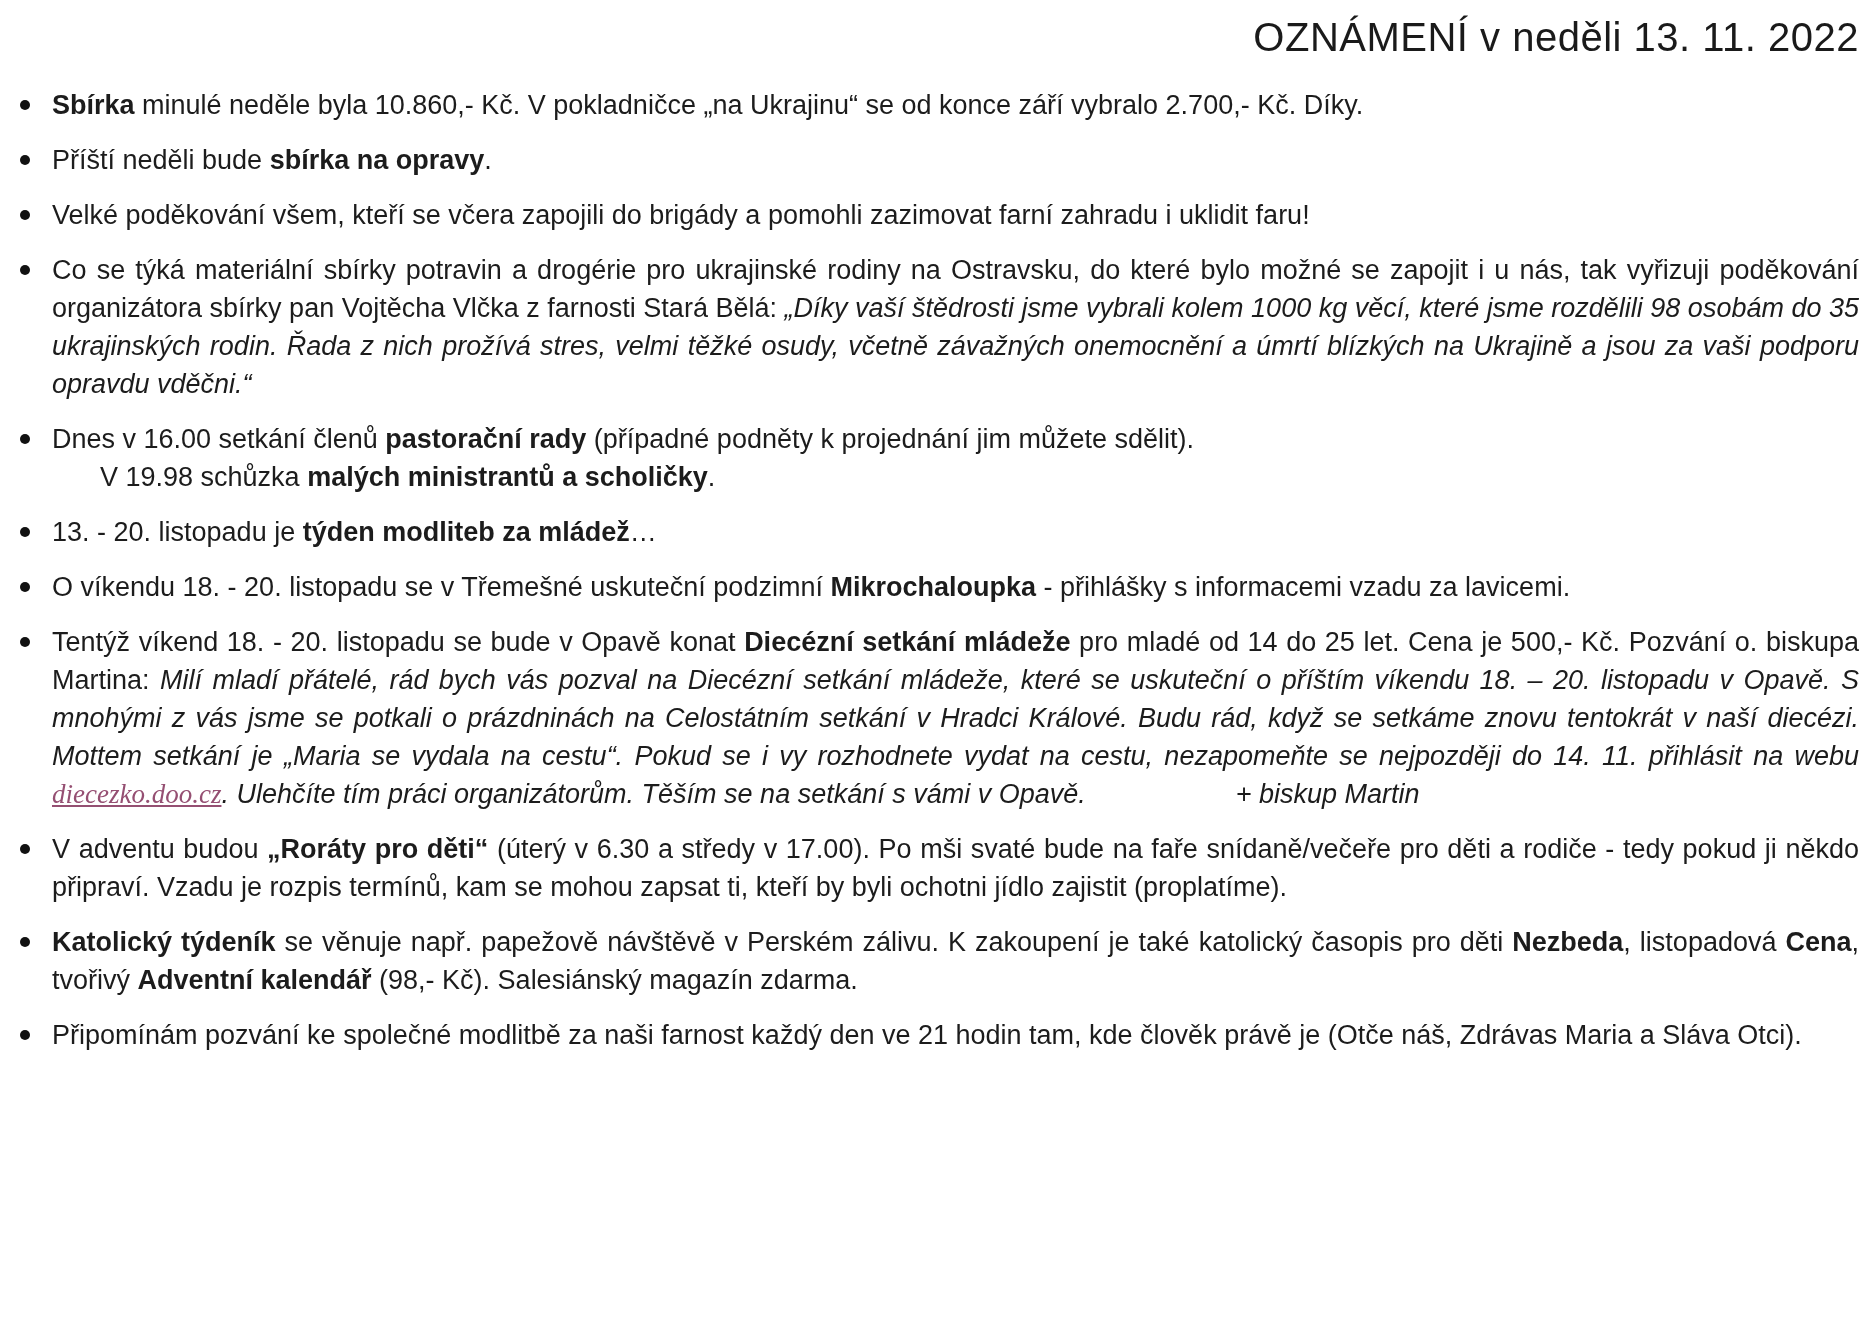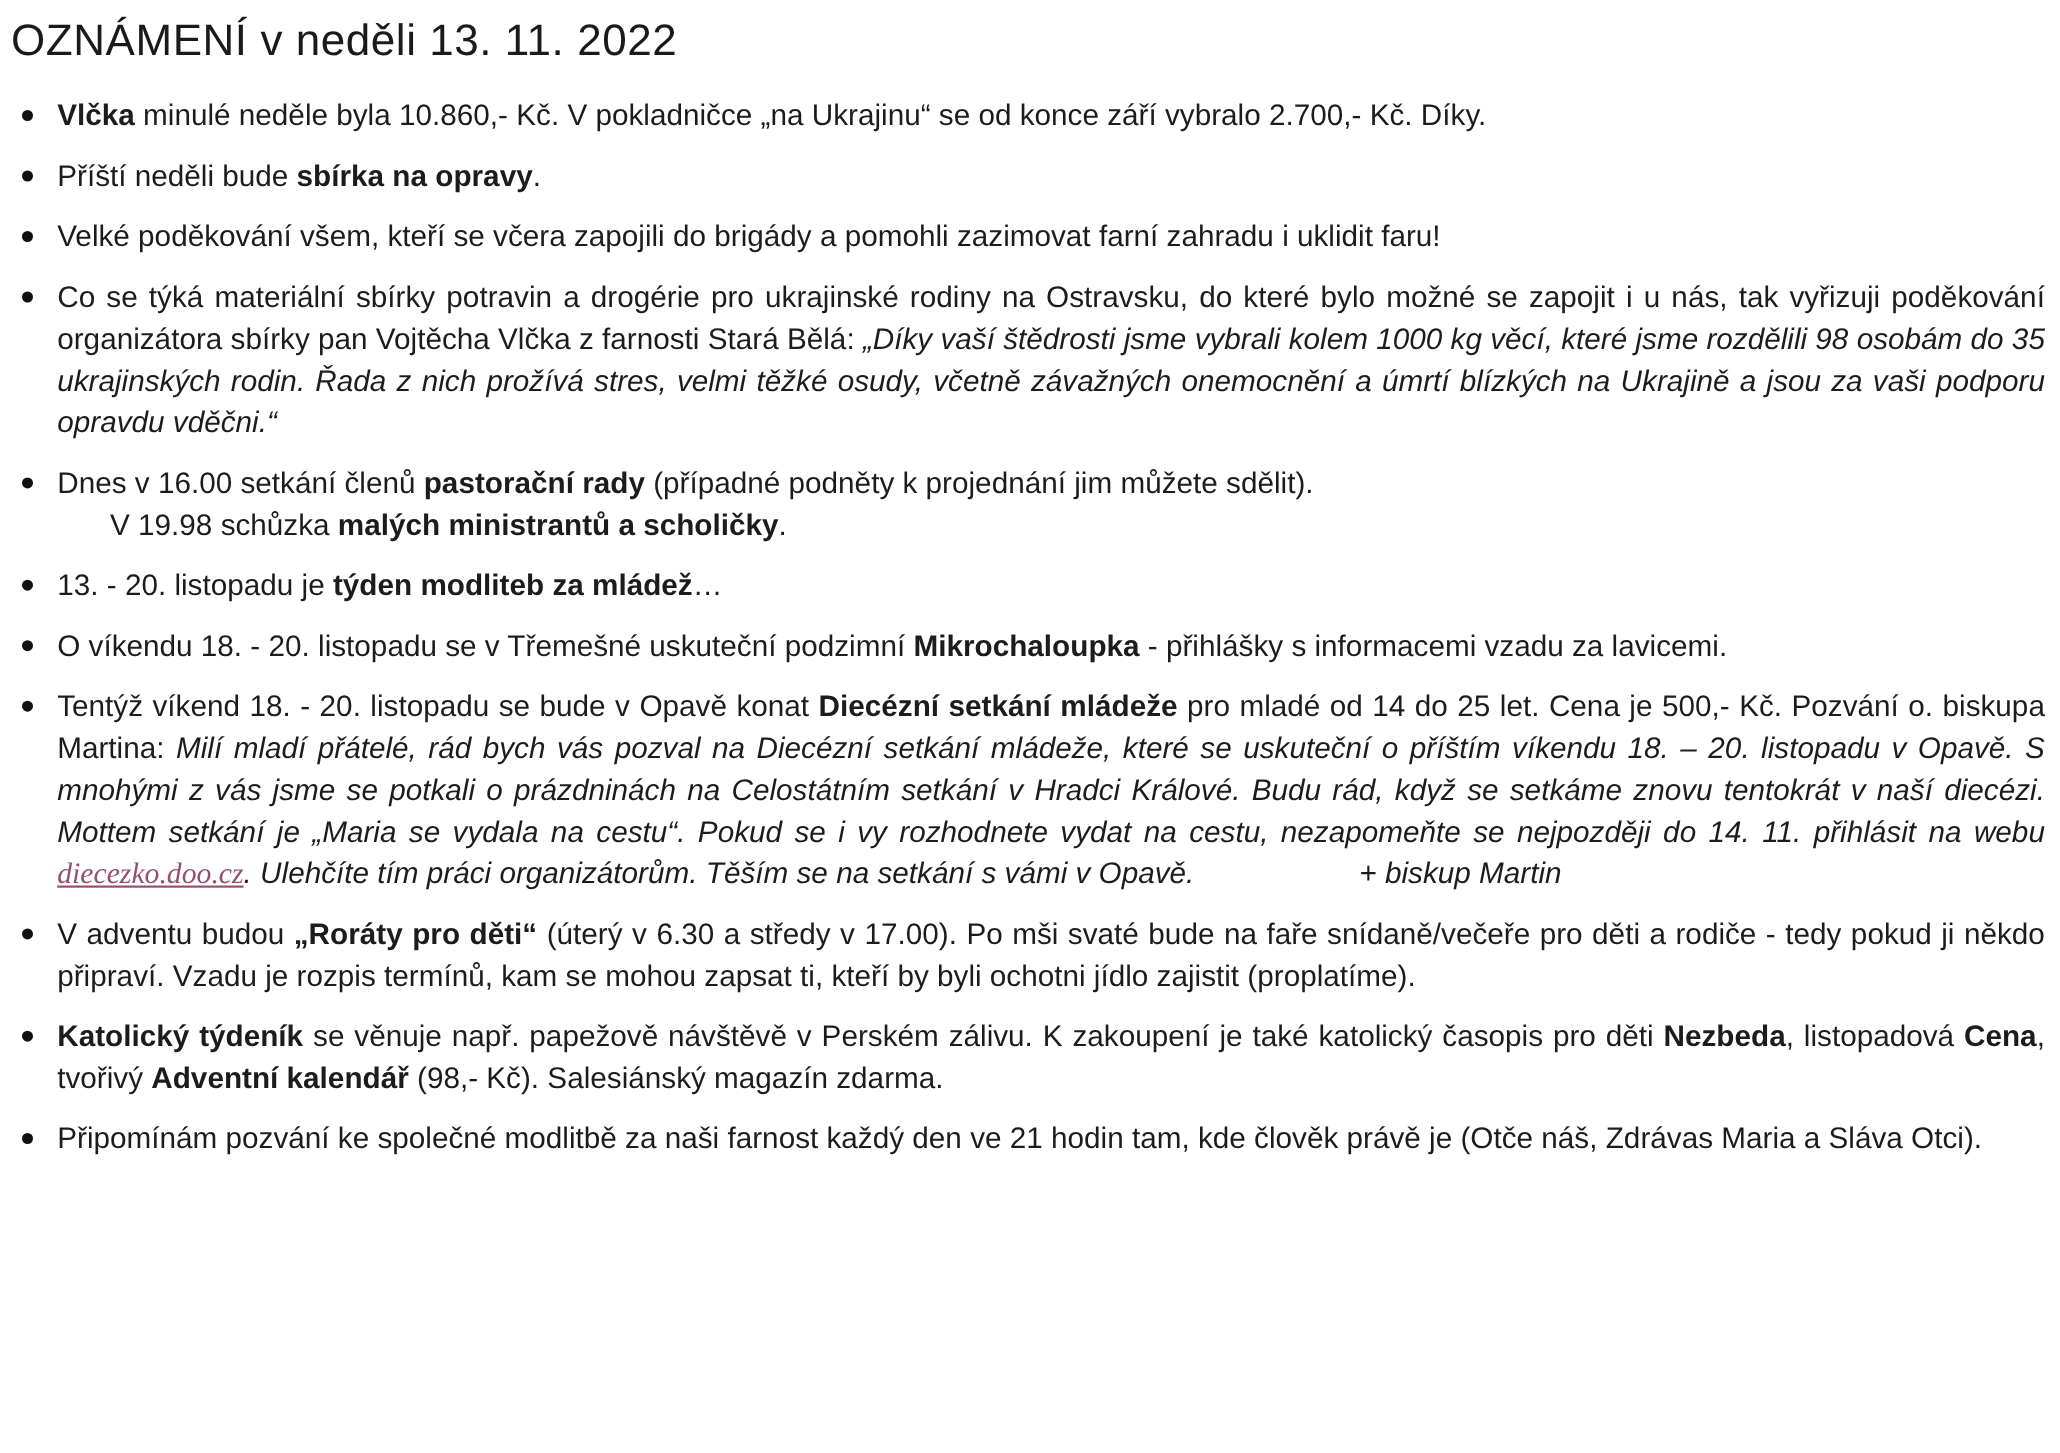--- a/index.html
+++ b/index.html
@@ -11,21 +11,21 @@
     color: #1c1c1c;
     font-family: "Liberation Sans", sans-serif;
   }
   .page {
     box-sizing: border-box;
     width: 1873px;
     height: 1321px;
     padding: 12px 14px 10px 10px;
   }
   .title {
-    text-align: left;
+    text-align: right;
     font-size: 40px;
     line-height: 46px;
     color: #1a1a1a;
     margin: 2px 0 26px 0;
     letter-spacing: 0.5px;
   }
   .bullet {
     display: flex;
     align-items: flex-start;
     margin: 0 0 17px 0;
@@ -54,21 +54,21 @@
   .indent-spacer { display: inline-block; width: 48px; }
 </style>
 </head>
 <body>
 
 <div class="page">
   <div class="title">OZNÁMENÍ v neděli 13. 11. 2022</div>
   <div id="announcement-list">
       <div class="bullet">
         <span class="marker"></span>
-        <div class="content"><span class="b">Vlčka</span><span> minulé neděle byla 10.860,- Kč. V pokladničce „na Ukrajinu“ se od konce září vybralo 2.700,- Kč. Díky.</span></div>
+        <div class="content"><span class="b">Sbírka</span><span> minulé neděle byla 10.860,- Kč. V pokladničce „na Ukrajinu“ se od konce září vybralo 2.700,- Kč. Díky.</span></div>
       </div>
       <div class="bullet">
         <span class="marker"></span>
         <div class="content"><span>Příští neděli bude </span><span class="b">sbírka na opravy</span><span>.</span></div>
       </div>
       <div class="bullet">
         <span class="marker"></span>
         <div class="content"><span>Velké poděkování všem, kteří se včera zapojili do brigády a pomohli zazimovat farní zahradu i uklidit faru!</span></div>
       </div>
       <div class="bullet justify">

